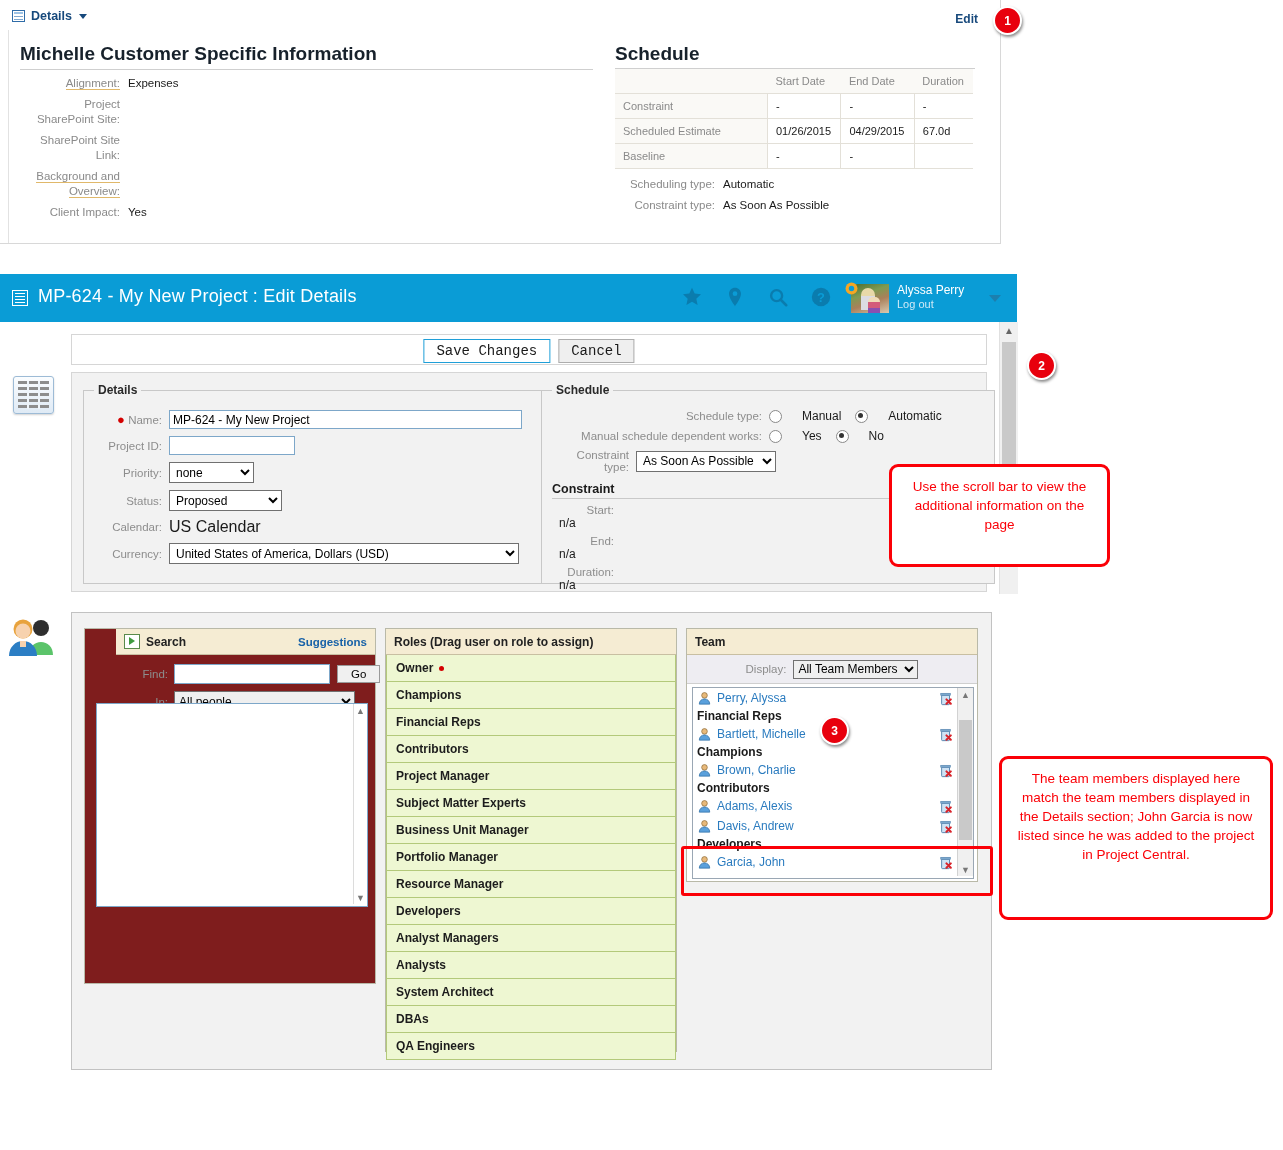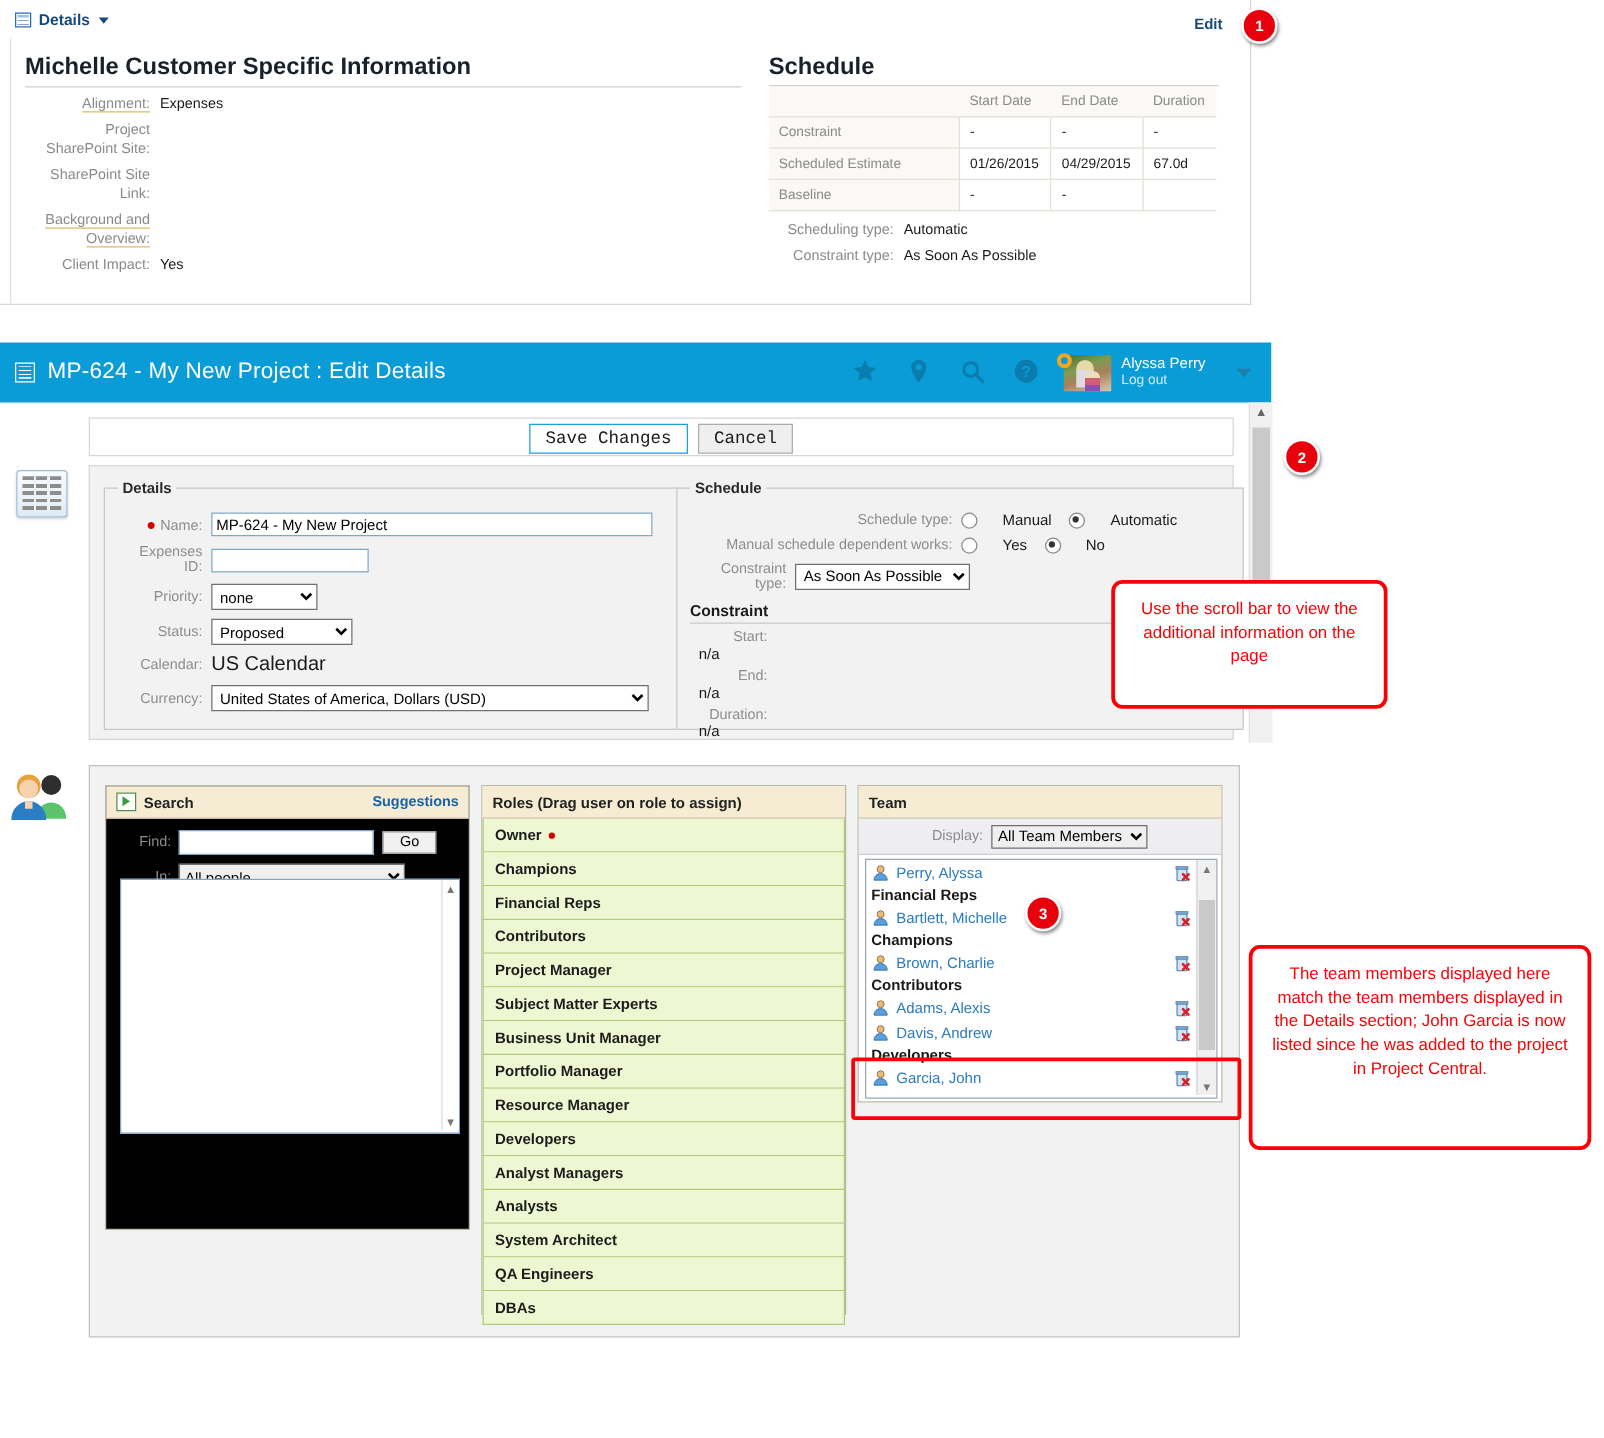--- a/index.html
+++ b/index.html
@@ -114,21 +114,21 @@
 
   
   #panel3{left:71px;top:612px;width:919px;height:456px;background:#f2f2f2;border:1px solid #c2c2c2;}
   #p3-people-icon{left:8px;top:617px;width:52px;height:40px;}
 
   .pane{position:absolute;border:1px solid #b9b9a8;background:#fff;box-sizing:border-box;}
   .pane-hd{background:#f5ecd3;border-bottom:1px solid #c8bfa2;height:25px;display:flex;
            align-items:center;padding:0 8px;font-weight:bold;font-size:12px;color:#222;}
   .pane-hd .sug{margin-left:auto;color:#1862a8;font-weight:bold;font-size:11.5px;cursor:pointer;}
 
-  #pane-search{left:12px;top:15px;width:292px;height:356px;background:#000000;}
+  #pane-search{left:12px;top:15px;width:292px;height:356px;background:#7f1d1d;padding-left:31px;}
   #pane-search .searchicon{width:14px;height:13px;border:1px solid #5a8a4a;background:#fff;margin-right:6px;position:relative;}
   #pane-search .searchicon:after{content:"";position:absolute;left:4px;top:2px;border-left:6px solid #3f9a3f;
      border-top:4px solid transparent;border-bottom:4px solid transparent;}
   #search-body{padding:9px 10px 8px 10px;}
   .srch-row{display:flex;align-items:center;margin-bottom:7px;font-size:11.5px;}
   .srch-row .k{width:42px;text-align:right;color:#8d8d8d;flex:none;margin-right:6px;}
   #find-input{border:1px solid #7da7c9;background:#fff;height:18px;width:148px;font-size:12px;
      padding:0 3px;font-family:"Liberation Sans",sans-serif;}
   #go-btn{margin-left:7px;font-size:11.5px;padding:2px 13px;background:#f0f0f0;border:1px solid #9a9a9a;cursor:pointer;}
   #in-select{width:181px;height:21px;border:1px solid #707070;font-size:12px;font-family:"Liberation Sans",sans-serif;}
@@ -302,21 +302,21 @@
 
 <div class="abs" id="p2-form">
   <fieldset class="fs" id="fs-details">
     <legend>Details</legend>
 
     <div class="frow2">
       <div class="lab"><span class="req">●</span> <span>Name:</span></div>
       <div class="ctl"><input class="txt" style="width: 345px;" value="MP-624 - My New Project"></div>
     </div>
     <div class="frow2">
-      <div class="lab">Expenses ID:</div>
+      <div class="lab">Project ID:</div>
       <div class="ctl"><input class="txt" style="width: 118px;" value=""></div>
     </div>
     <div class="frow2">
       <div class="lab">Priority:</div>
       <div class="ctl"><select class="sel" style="width:85px"><option>none</option></select></div>
     </div>
     <div class="frow2">
       <div class="lab">Status:</div>
       <div class="ctl"><select class="sel" style="width:113px"><option>Proposed</option></select></div>
     </div>
@@ -446,24 +446,24 @@
         <div class="role-item">
           <span>Analyst Managers</span>
         </div>
         <div class="role-item">
           <span>Analysts</span>
         </div>
         <div class="role-item">
           <span>System Architect</span>
         </div>
         <div class="role-item">
+          <span>DBAs</span>
+        </div>
+        <div class="role-item">
           <span>QA Engineers</span>
-        </div>
-        <div class="role-item">
-          <span>DBAs</span>
         </div>
       </div>
   </div>
 
   <div class="pane" id="pane-team">
     <div class="pane-hd">
       <span>Team</span>
     </div>
     <div id="team-display">
       <span class="k">Display:</span>

